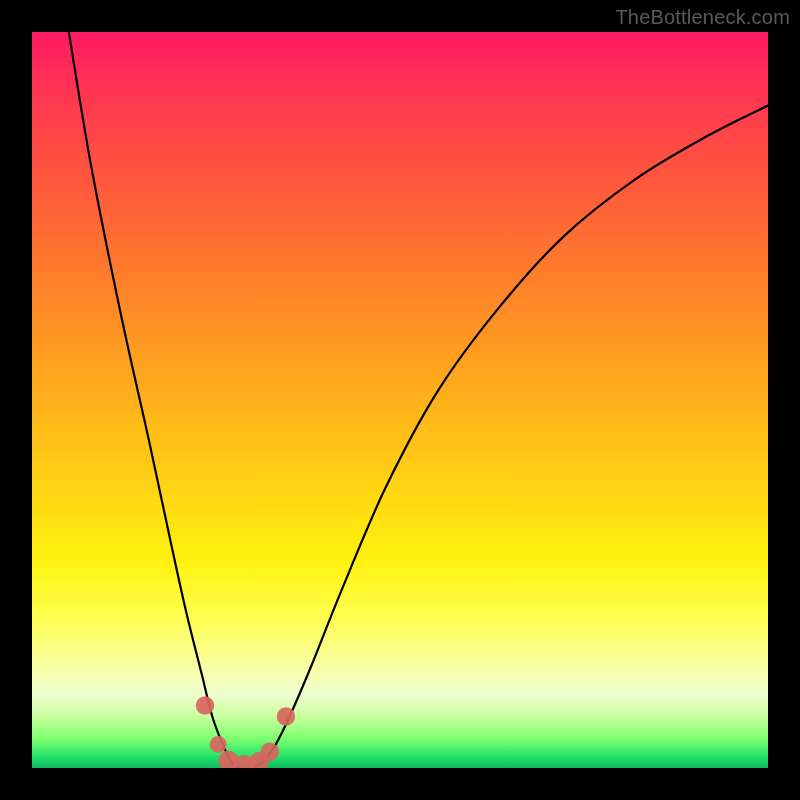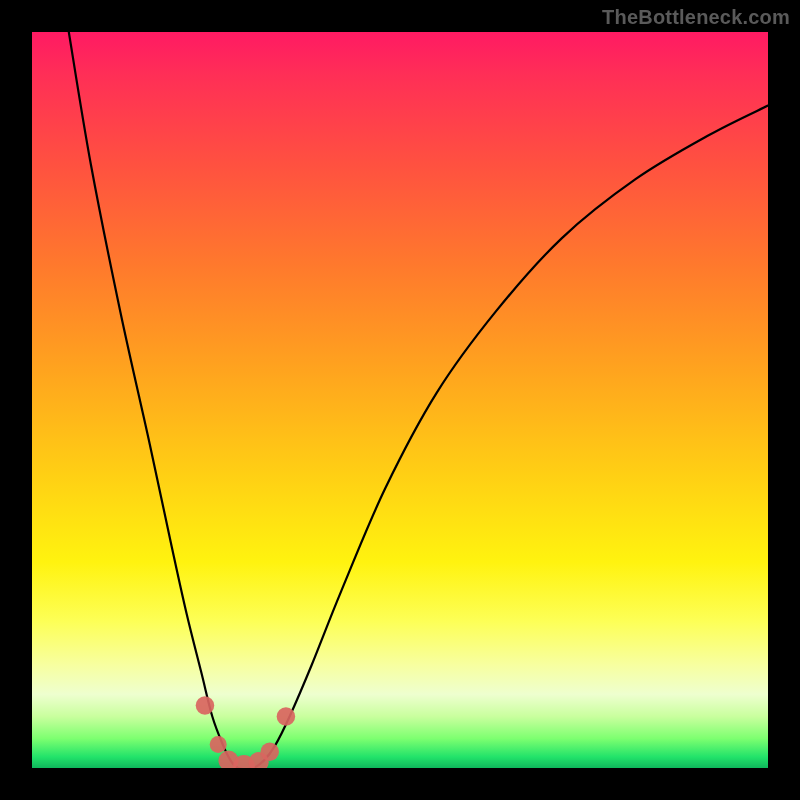--- a/index.html
+++ b/index.html
@@ -51,21 +51,21 @@
       #22e36a 98.5%,
       #0fb75c 100%
     );
   }
   .watermark {
     position: absolute;
     top: 6px;
     right: 10px;
     color: #5a5a5a;
     font-size: 20px;
-    font-weight: 700;
+    font-weight: 400;
     letter-spacing: 0.2px;
     user-select: none;
   }
   svg.curve {
     position: absolute;
     left: 0;
     top: 0;
     width: 100%;
     height: 100%;
   }

